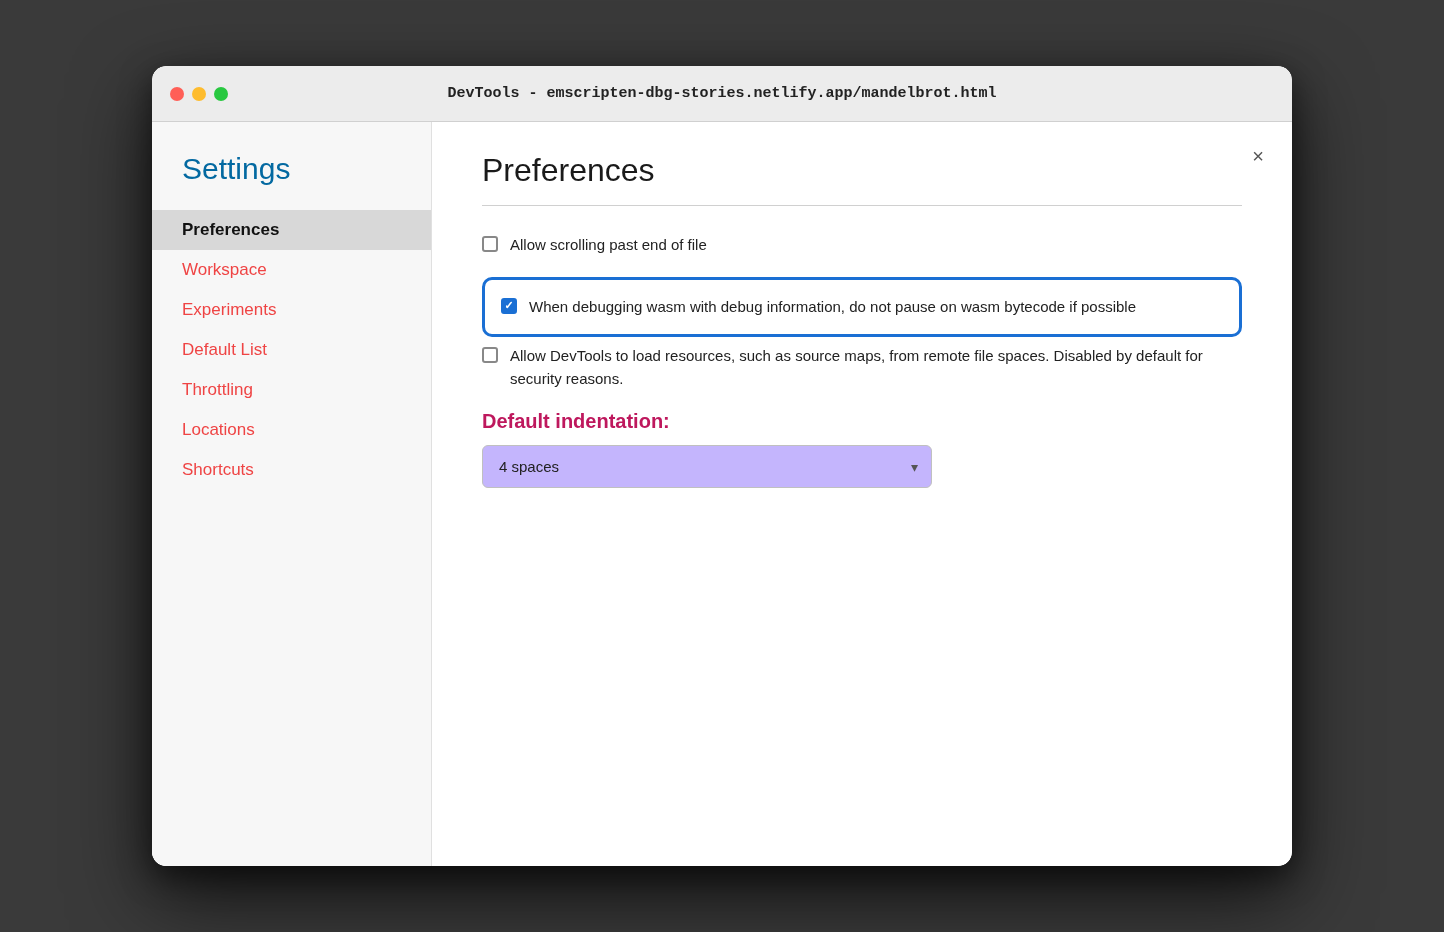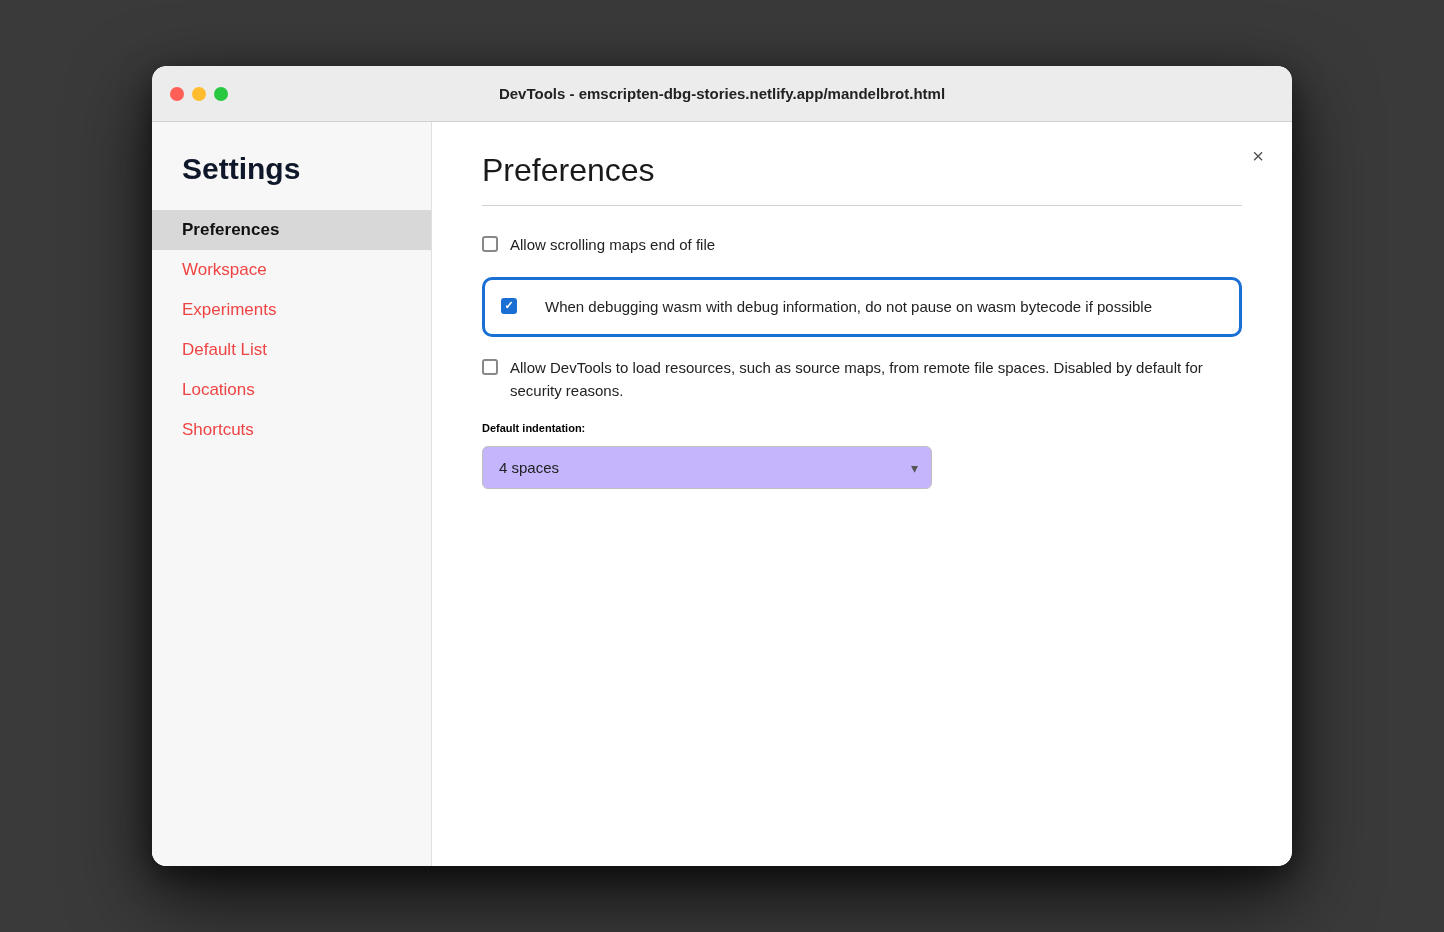--- a/index.html
+++ b/index.html
@@ -57,41 +57,42 @@
     }
 
     .traffic-light.close { background: #ff5f57; }
     .traffic-light.minimize { background: #febc2e; }
     .traffic-light.maximize { background: #28c840; }
 
     .titlebar-title {
       font-size: 15px;
       font-weight: 600;
       color: #222;
+      font-family: Liberation Mono, monospace;
     }
 
     .content-area {
       display: flex;
       flex: 1;
       background: white;
       overflow: hidden;
     }
 
     .sidebar {
       width: 280px;
       background: #f7f7f7;
       border-right: 1px solid #e0e0e0;
       padding: 30px 0 20px 0;
       flex-shrink: 0;
     }
 
     .sidebar-title {
       font-size: 30px;
-      font-weight: 700;
-      color: #0f172a;
+      font-weight: 400;
+      color: #0369a1;
       padding: 0 30px 24px 30px;
     }
 
     .sidebar-item {
       padding: 10px 30px;
       font-size: 17px;
       color: #ef4444;
       cursor: pointer;
       border-radius: 0;
     }
@@ -139,24 +140,24 @@
       display: flex;
       align-items: flex-start;
       gap: 12px;
       margin-bottom: 20px;
     }
 
     .setting-row.highlighted {
       border: 3px solid #1a6fd4;
       border-radius: 10px;
       padding: 16px;
-      margin-bottom: 20px;
+      margin-bottom: 8px;
       display: flex;
       align-items: flex-start;
-      gap: 28px;
+      gap: 12px;
     }
 
     .checkbox {
       width: 16px;
       height: 16px;
       border: 2px solid #888;
       border-radius: 3px;
       flex-shrink: 0;
       margin-top: 2px;
       background: white;
@@ -178,23 +179,23 @@
       font-weight: 700;
     }
 
     .setting-label {
       font-size: 15px;
       color: #222;
       line-height: 1.5;
     }
 
     .section-label {
-      font-size: 11px;
+      font-size: 20px;
       font-weight: 600;
-      color: #000000;
+      color: #be185d;
       margin-bottom: 12px;
       margin-top: 10px;
     }
 
     .dropdown-wrapper {
       position: relative;
       display: inline-block;
       width: 450px;
     }
 
@@ -237,33 +238,34 @@
     </div>
 
     <div class="content-area">
 
       <div class="sidebar">
         <div class="sidebar-title">Settings</div>
         <div class="sidebar-item active">Preferences</div>
         <div class="sidebar-item">Workspace</div>
         <div class="sidebar-item">Experiments</div>
         <div class="sidebar-item">Default List</div>
+        <div class="sidebar-item">Throttling</div>
         <div class="sidebar-item">Locations</div>
         <div class="sidebar-item">Shortcuts</div>
       </div>
 
       <div class="main-content">
         <button class="close-btn">×</button>
 
         <h1 class="section-title">Preferences</h1>
         <hr class="divider">
 
         <div class="setting-row">
           <div class="checkbox"></div>
-          <span class="setting-label">Allow scrolling maps end of file</span>
+          <span class="setting-label">Allow scrolling past end of file</span>
         </div>
 
         <div class="setting-row highlighted">
           <div class="checkbox checked"></div>
           <span class="setting-label">When debugging wasm with debug information, do not pause on wasm bytecode if possible</span>
         </div>
 
         <div class="setting-row">
           <div class="checkbox"></div>
           <span class="setting-label">Allow DevTools to load resources, such as source maps, from remote file spaces. Disabled by default for security reasons.</span>

